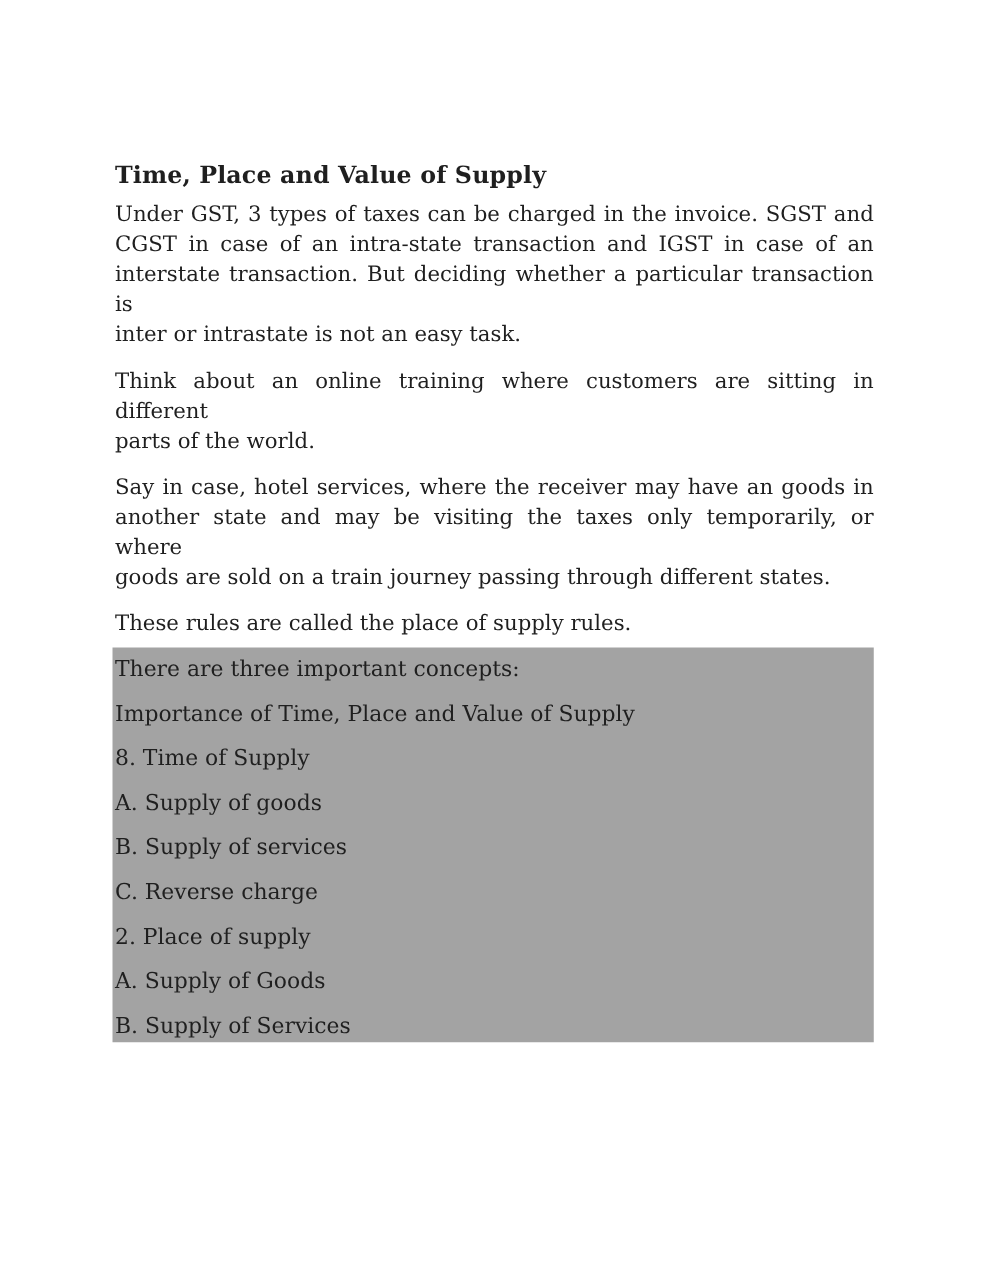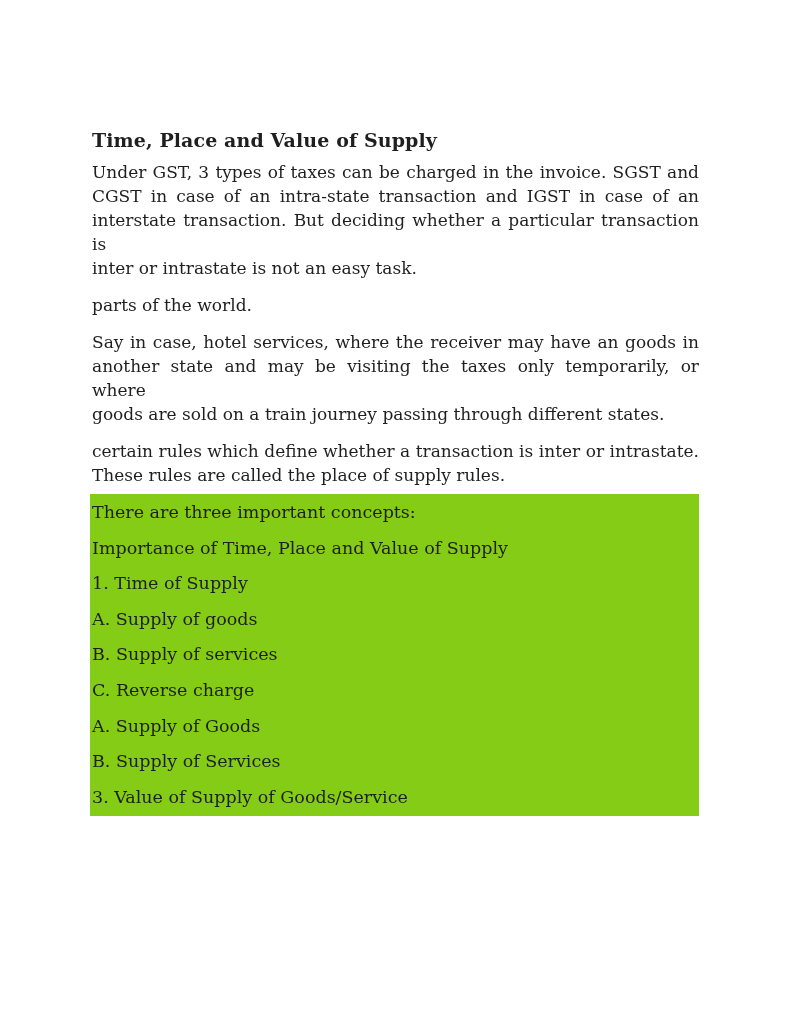--- a/index.html
+++ b/index.html
@@ -62,37 +62,38 @@
   <div class="content">
     <h1 class="heading">Time, Place and Value of Supply</h1>
     <div>
         <div class="paragraph">
           <div class="line">Under GST, 3 types of taxes can be charged in the invoice. SGST and</div>
           <div class="line">CGST in case of an intra-state transaction and IGST in case of an</div>
           <div class="line">interstate transaction. But deciding whether a particular transaction is</div>
           <div class="line last">inter or intrastate is not an easy task.</div>
         </div>
         <div class="paragraph">
+          <div class="line">Think about an online training where customers are sitting in different</div>
           <div class="line last">parts of the world.</div>
         </div>
         <div class="paragraph">
           <div class="line">Say in case, hotel services, where the receiver may have an goods in</div>
           <div class="line">another state and may be visiting the taxes only temporarily, or where</div>
           <div class="line last">goods are sold on a train journey passing through different states.</div>
         </div>
         <div class="paragraph">
-          <div class="line">certain rules which define whether a transaction is inter or intrastate.</div>
           <div class="line last">These rules are called the place of supply rules.</div>
         </div>
       </div>
-    <div class="concepts-box" style="background: #84cc16;">
+    <div class="concepts-box" style="background: #a3a3a3;">
         <div class="box-line">There are three important concepts:</div>
         <div class="box-line">Importance of Time, Place and Value of Supply</div>
-        <div class="box-line">1. Time of Supply</div>
+        <div class="box-line">8. Time of Supply</div>
         <div class="box-line">A. Supply of goods</div>
         <div class="box-line">B. Supply of services</div>
         <div class="box-line">C. Reverse charge</div>
+        <div class="box-line">2. Place of supply</div>
         <div class="box-line">A. Supply of Goods</div>
         <div class="box-line">B. Supply of Services</div>
         <div class="box-line">3. Value of Supply of Goods/Service</div>
       </div>
   </div>
 </div>
 
 </body></html>

